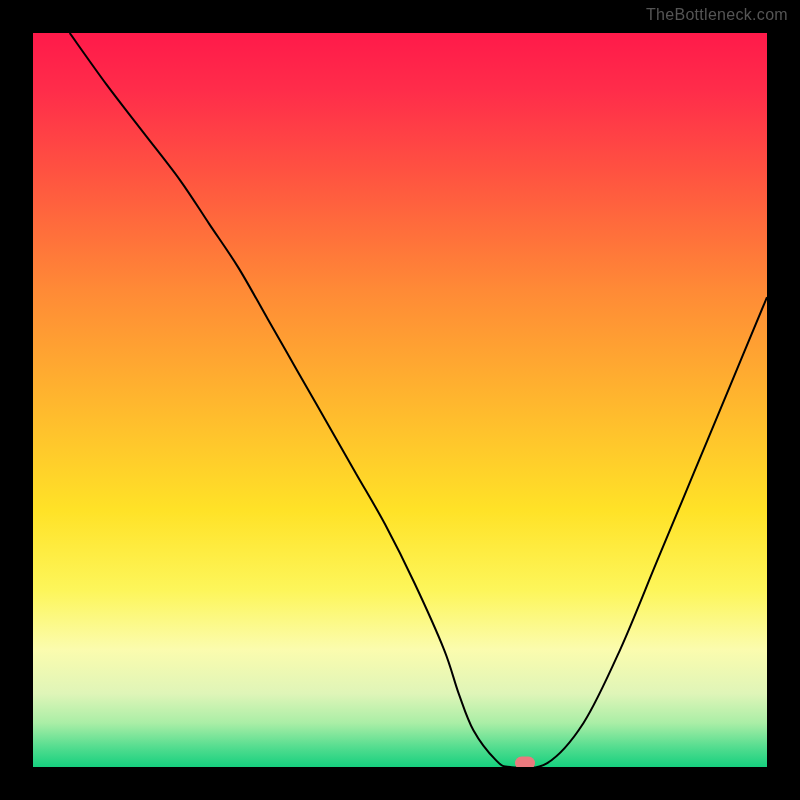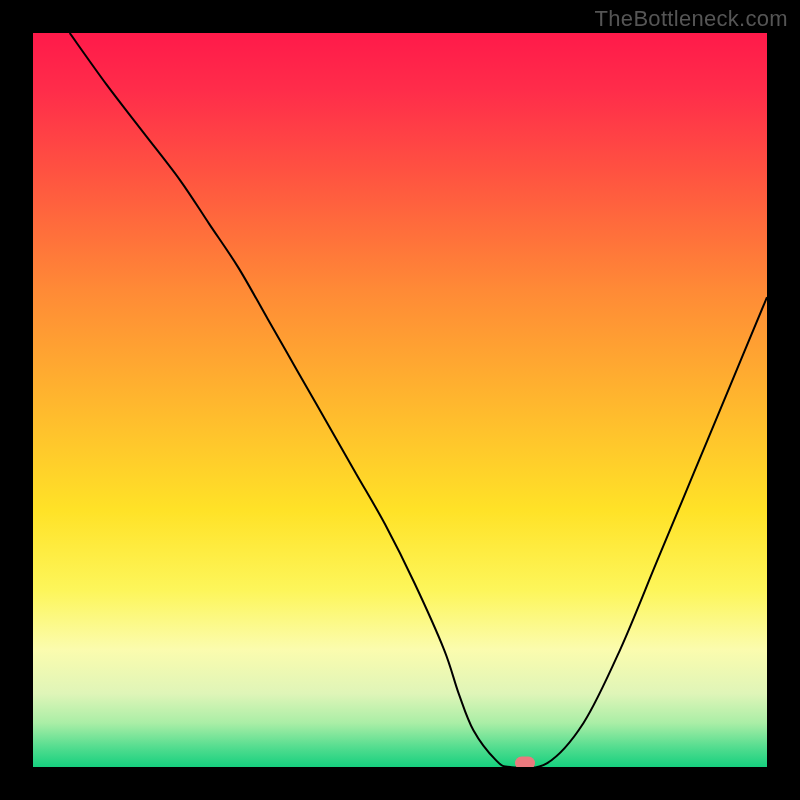--- a/index.html
+++ b/index.html
@@ -14,21 +14,21 @@
   .container {
     width: 800px;
     height: 800px;
     position: relative;
   }
   .watermark {
     position: absolute;
     top: 6px;
     right: 12px;
     color: #555;
-    font-size: 22px;
+    font-size: 16px;
     font-weight: 500;
     z-index: 10;
     letter-spacing: 0.3px;
   }
   .plot-area {
     position: absolute;
     left: 33px;
     top: 33px;
     width: 734px;
     height: 734px;

